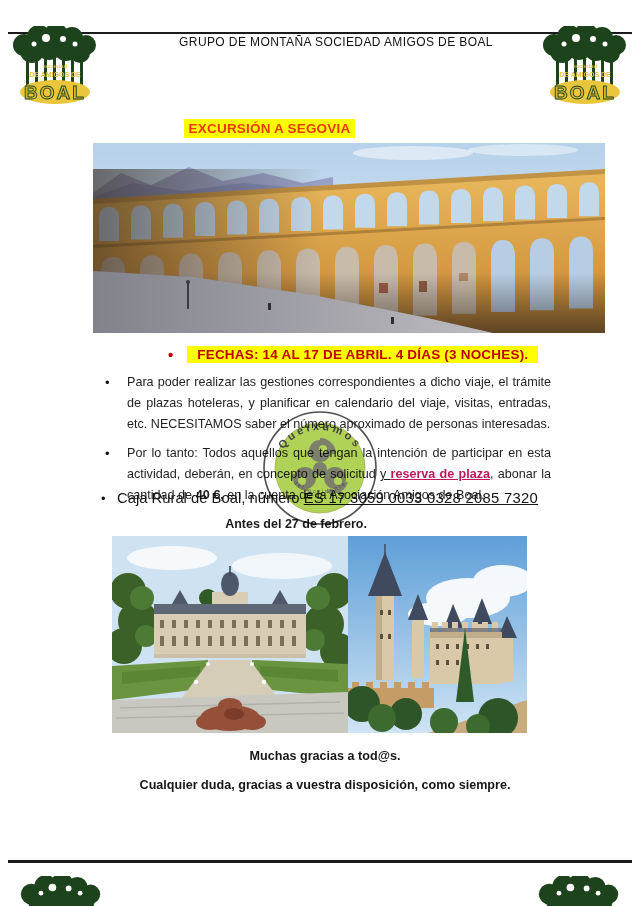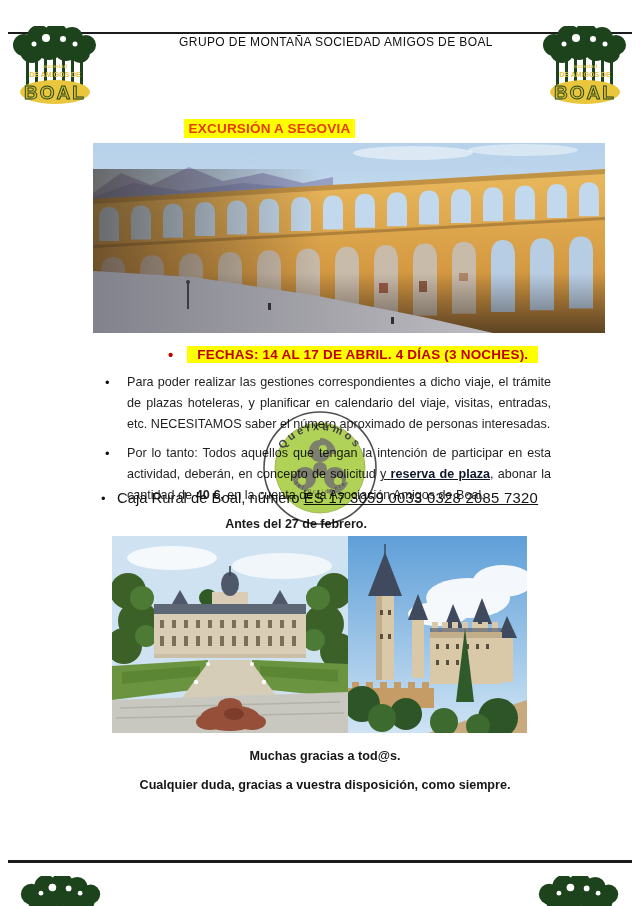--- a/index.html
+++ b/index.html
@@ -48,21 +48,21 @@
   .bullet-par {
     left:127px; width:424px; font-size:12.6px; line-height:21px;
     text-align:justify; color:#1f1f1f;
   }
   .bullet-par .bullet {
     position:absolute; left:-22px; top:0px; font-size:13px; color:#111;
   }
   .para1 { top:372px; }
   .para2 { top:443px; }
   .u { text-decoration:underline; }
-  .reserva { color:#0f172a; font-weight:bold; text-decoration:underline; }
+  .reserva { color:#be185d; font-weight:bold; text-decoration:underline; }
   .b { font-weight:bold; }
 
   .account { top:490px; left:117px; font-size:14.8px; color:#141414; }
   .account .bullet { position:absolute; left:-16px; top:1px; font-size:13px; }
   .account .iban { text-decoration:underline; letter-spacing:0.3px; }
   .deadline { top:517px; left:156px; width:280px; text-align:center; font-weight:bold; font-size:12.5px; }
 
   .stamp { top:408px; left:260px; width:120px; height:120px; mix-blend-mode:multiply; opacity:0.9; z-index:5; }
   .stamp svg { display:block; width:100%; height:100%; }
 

